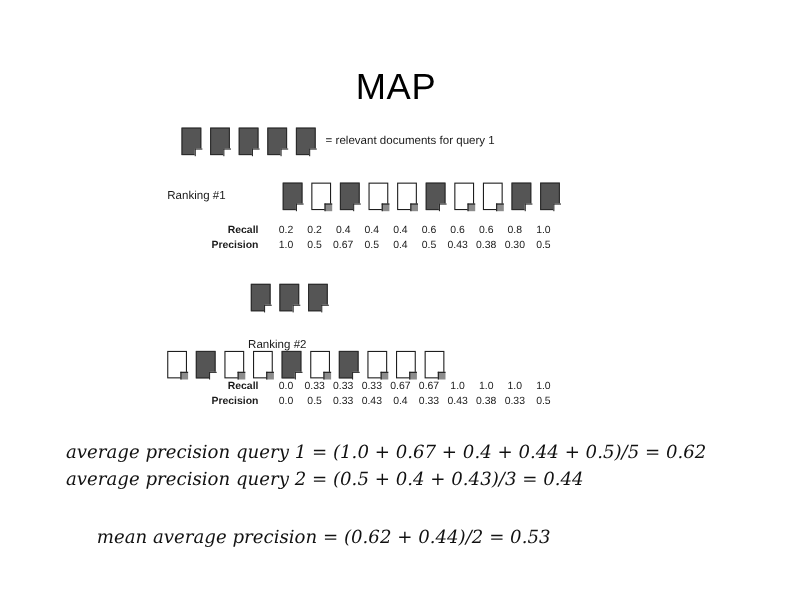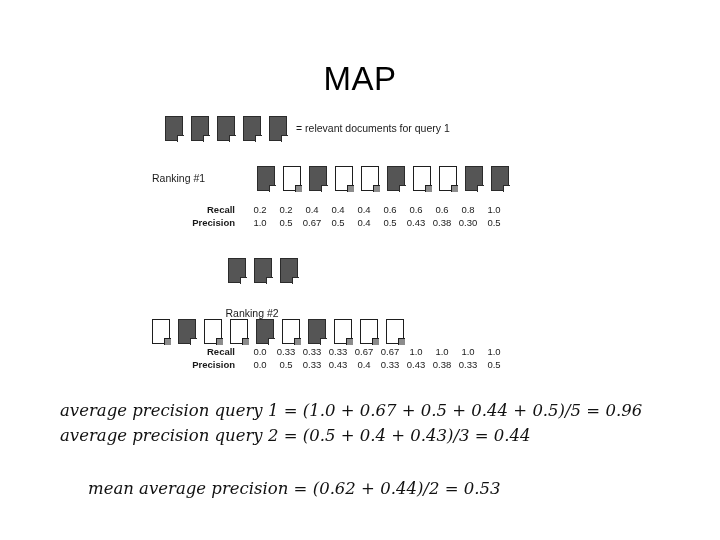--- a/index.html
+++ b/index.html
@@ -366,16 +366,16 @@
           <div class="metric-cell">0.38</div>
           <div class="metric-cell">0.33</div>
           <div class="metric-cell">0.5</div>
         </div>
       </div>
     </div>
 
 </div>
 
 <div id="equations">
-  <div class="eq" id="eq-q1">average precision query 1 = (1.0 + 0.67 + 0.5 + 0.44 + 0.5)/5 = 0.96</div>
+  <div class="eq" id="eq-q1">average precision query 1 = (1.0 + 0.67 + 0.4 + 0.44 + 0.5)/5 = 0.62</div>
   <div class="eq" id="eq-q2">average precision query 2 = (0.5 + 0.4 + 0.43)/3 = 0.44</div>
   <div class="eq" id="eq-map">mean average precision = (0.62 + 0.44)/2 = 0.53</div>
 </div>
 
 </body></html>

